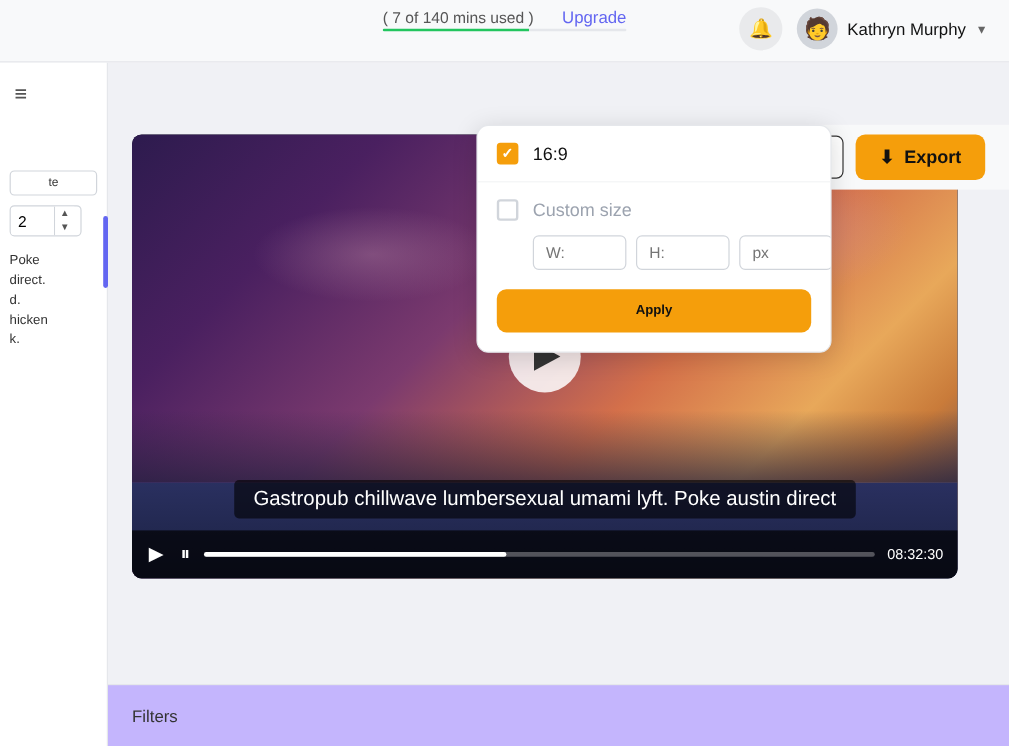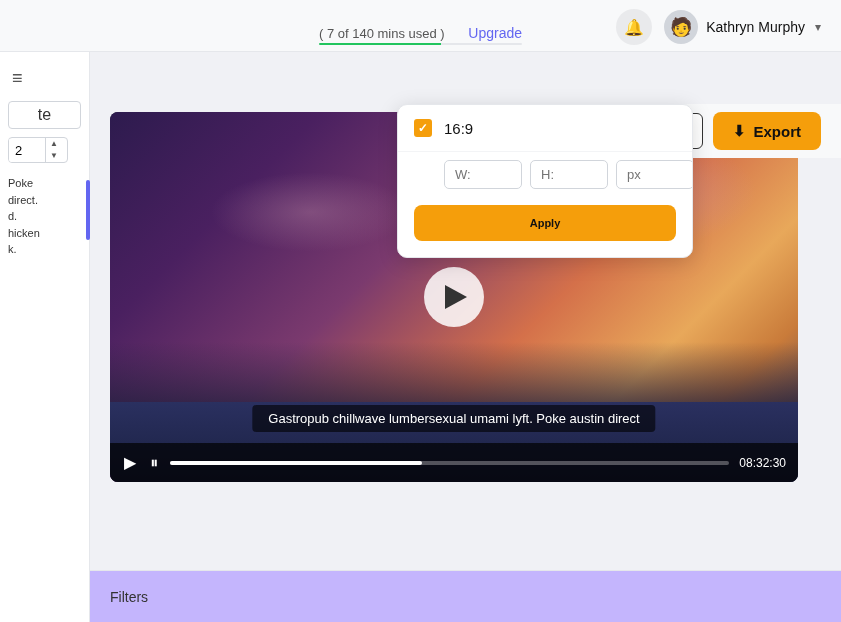--- a/index.html
+++ b/index.html
@@ -8,21 +8,21 @@
       background: #f0f1f5;
       width: 841px;
       height: 622px;
       overflow: hidden;
       position: relative;
     }
 
     
     .header {
       display: flex;
-      align-items: flex-end;
+      align-items: flex-start;
       justify-content: center;
       padding: 6px 16px;
       background: #f8f9fa;
       position: relative;
       height: 52px;
       border-bottom: 1px solid #e5e7eb;
     }
     .usage-text {
       font-size: 13px;
       color: #555;
@@ -149,25 +149,26 @@
     .sidebar-filter-icon {
       font-size: 18px;
       color: #555;
       cursor: pointer;
       padding: 4px;
     }
     .sidebar-chip {
       border: 1px solid #d1d5db;
       border-radius: 4px;
       padding: 4px 8px;
-      font-size: 16px;
+      font-size: 10px;
       color: #333;
       background: white;
       cursor: pointer;
       text-align: center;
+      margin-top: 41px;
     }
     .sidebar-number-input {
       display: flex;
       align-items: center;
       border: 1px solid #d1d5db;
       border-radius: 4px;
       overflow: hidden;
       width: 60px;
     }
     .sidebar-number-input input {
@@ -287,21 +288,21 @@
       border-color: transparent transparent transparent #333;
       margin-left: 4px;
     }
 
     .subtitle-bar {
       position: absolute;
       bottom: 50px; left: 50%;
       transform: translateX(-50%);
       background: rgba(0,0,0,0.6);
       color: white;
-      font-size: 13px;
+      font-size: 17px;
       padding: 6px 16px;
       border-radius: 4px;
       white-space: nowrap;
       z-index: 5;
     }
 
     .video-controls {
       position: absolute;
       bottom: 0; left: 0; right: 0;
       background: rgba(0,0,0,0.7);
@@ -528,20 +529,24 @@
 </div>
 
 <div class="resize-dropdown">
 
   <div class="dropdown-option">
     <div class="checkbox checked"></div>
     <span class="option-label">16:9</span>
   </div>
 
 
+  <div class="dropdown-option" style="border-bottom: none; padding-bottom:4px;">
+    <div class="checkbox"></div>
+    <span class="option-label muted">Custom size</span>
+  </div>
 
   <div class="custom-inputs">
     <input class="dim-input" type="text" placeholder="W:" style="">
     <input class="dim-input" type="text" placeholder="H:" style="">
     <input class="dim-input" type="text" placeholder="px" style="">
   </div>
 
   <button class="apply-btn">Apply</button>
 </div>
 

